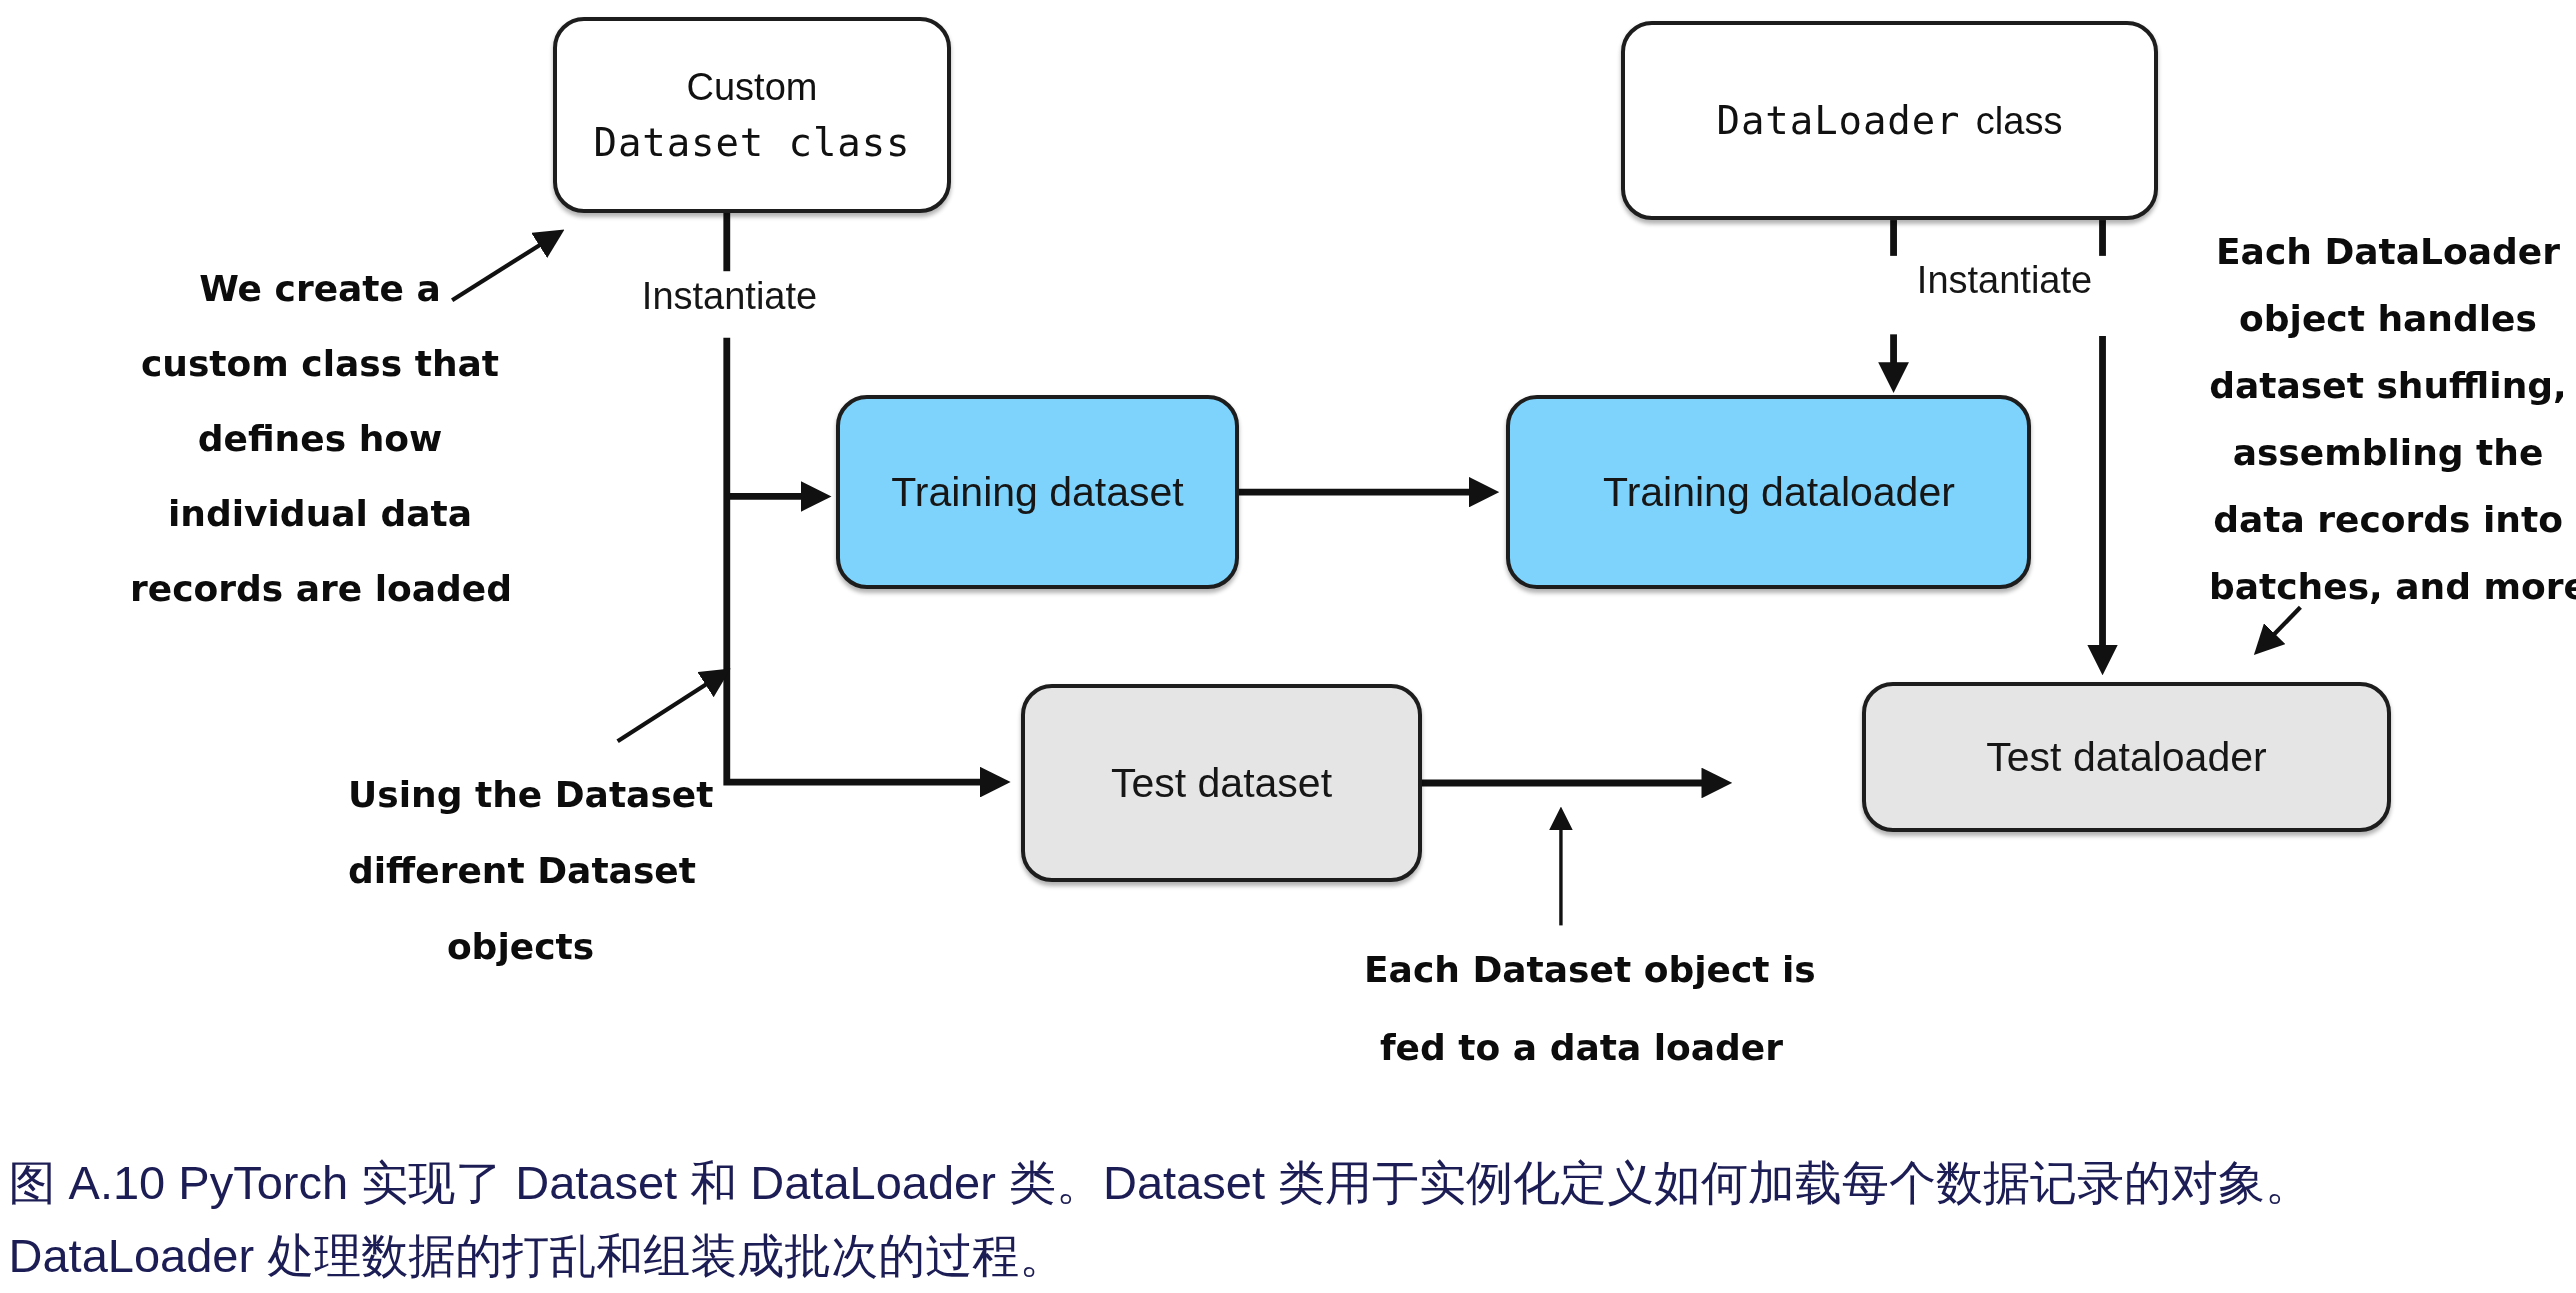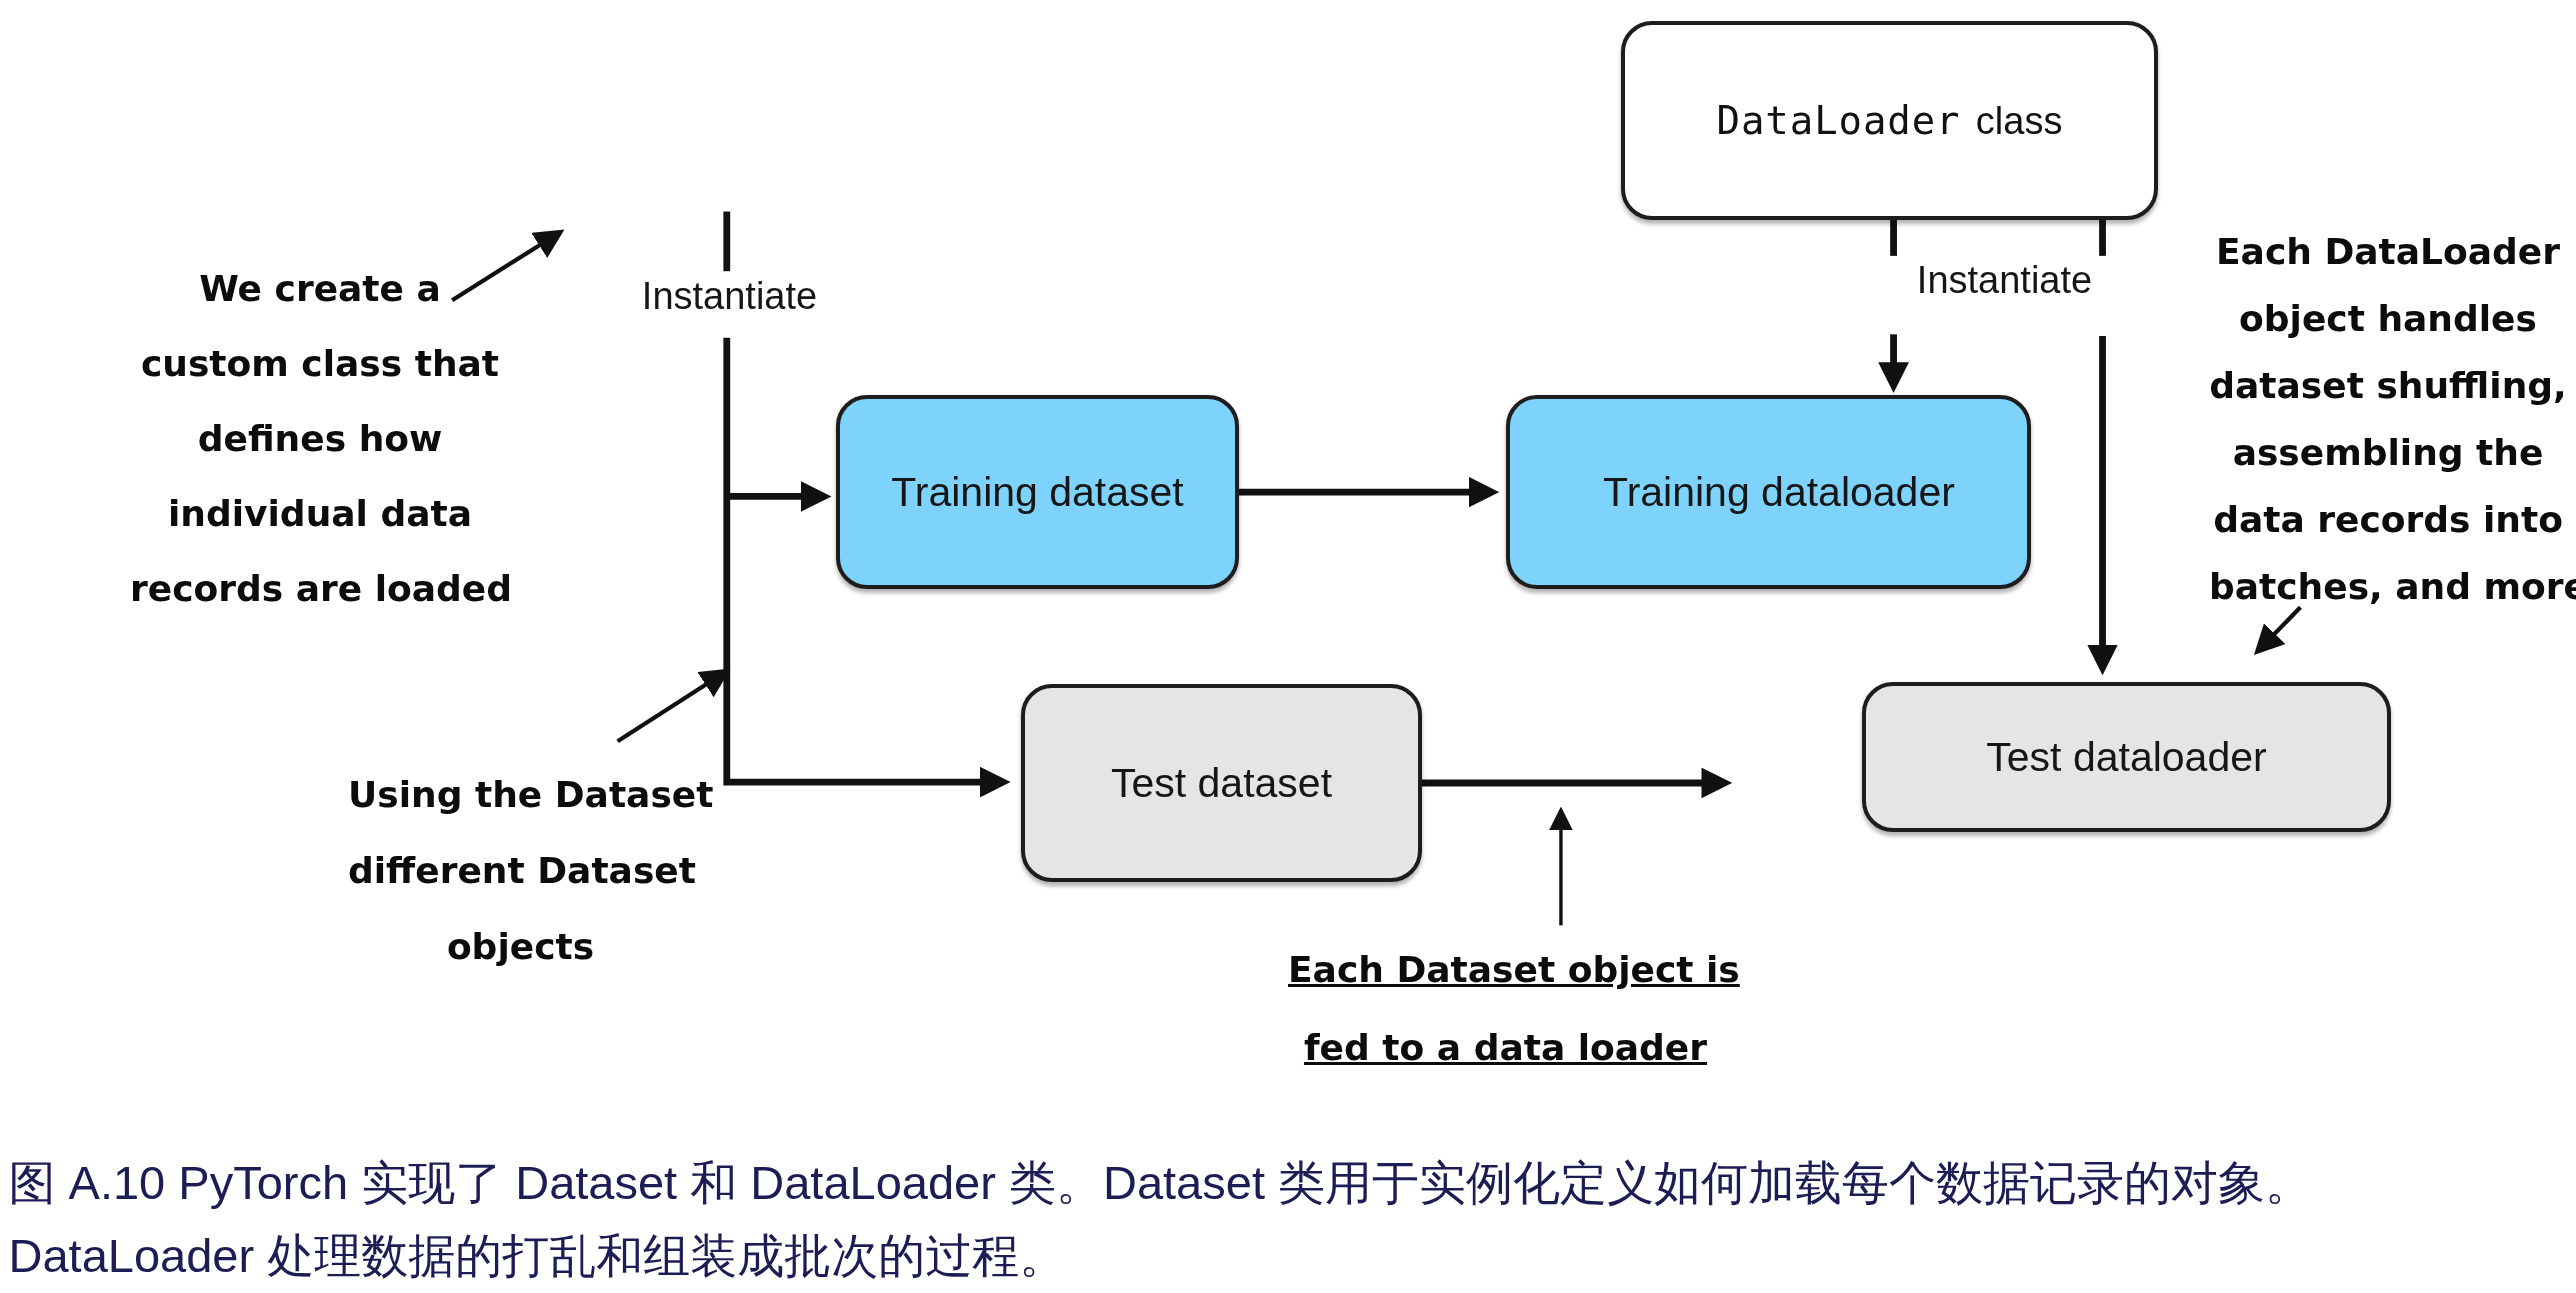--- a/index.html
+++ b/index.html
@@ -62,21 +62,21 @@
     z-index: 2;
     text-align: center;
     font-family: "DejaVu Sans", sans-serif;
     font-weight: 700;
     font-size: 36px;
     color: #0c0c0c;
   }
   .ann > div { white-space: nowrap; }
   .ann-create  { left: 122px;  top: 251px;  width: 380px; line-height: 75px; margin-left: 8px; }
   .ann-using   { left: 336px;  top: 757px;  width: 345px; line-height: 76px; margin-left: 12px; }
-  .ann-fed     { left: 1288px; top: 931px; width: 435px; line-height: 78px; text-decoration: underline; }
+  .ann-fed     { left: 1364px; top: 931px; width: 435px; line-height: 78px; }
   .ann-handles { left: 2209px; top: 218px;  width: 358px; line-height: 67px; }
   .lbl-instantiate-left  { left: 546px;  top: 275px; width: 367px; }
   .lbl-instantiate-right { left: 1817px; top: 259px; width: 375px; }
   .caption {
     position: absolute;
     left: 8.5px;
     top: 1146px;
     width: 2559px;
     z-index: 2;
     font-size: 47px;
@@ -118,20 +118,26 @@
       <line x1="2220" y1="392" x2="2220" y2="432" stroke-width="8" marker-end="url(#ah-big)"></line>
       <line x1="2465" y1="258" x2="2465" y2="300" stroke-width="8"></line>
       <line x1="2465" y1="394" x2="2465" y2="763" stroke-width="8" marker-end="url(#ah-big)"></line>
       <line x1="1830" y1="1085" x2="1830" y2="968" stroke-width="4" marker-end="url(#ah-small)"></line>
       <line x1="530" y1="352" x2="638" y2="284" stroke-width="5" marker-end="url(#ah-small)"></line>
       <line x1="724" y1="869" x2="833" y2="799" stroke-width="5" marker-end="url(#ah-small)"></line>
       <line x1="2697" y1="712" x2="2662" y2="748" stroke-width="5" marker-end="url(#ah-small)"></line>
     </g>
   </svg>
 
+  <div id="box-custom" class="box">
+    <div class="title-lines">
+      <div class="title-plain">Custom</div>
+      <div class="code">Dataset class</div>
+    </div>
+  </div>
 
   <div id="box-dataloader" class="box">
     <div>
       <span class="code">DataLoader</span><span class="gap"></span><span class="title-plain">class</span>
     </div>
   </div>
 
   <div id="box-train-ds" class="box fill-training">
     <span class="box-label">Training dataset</span>
   </div>

